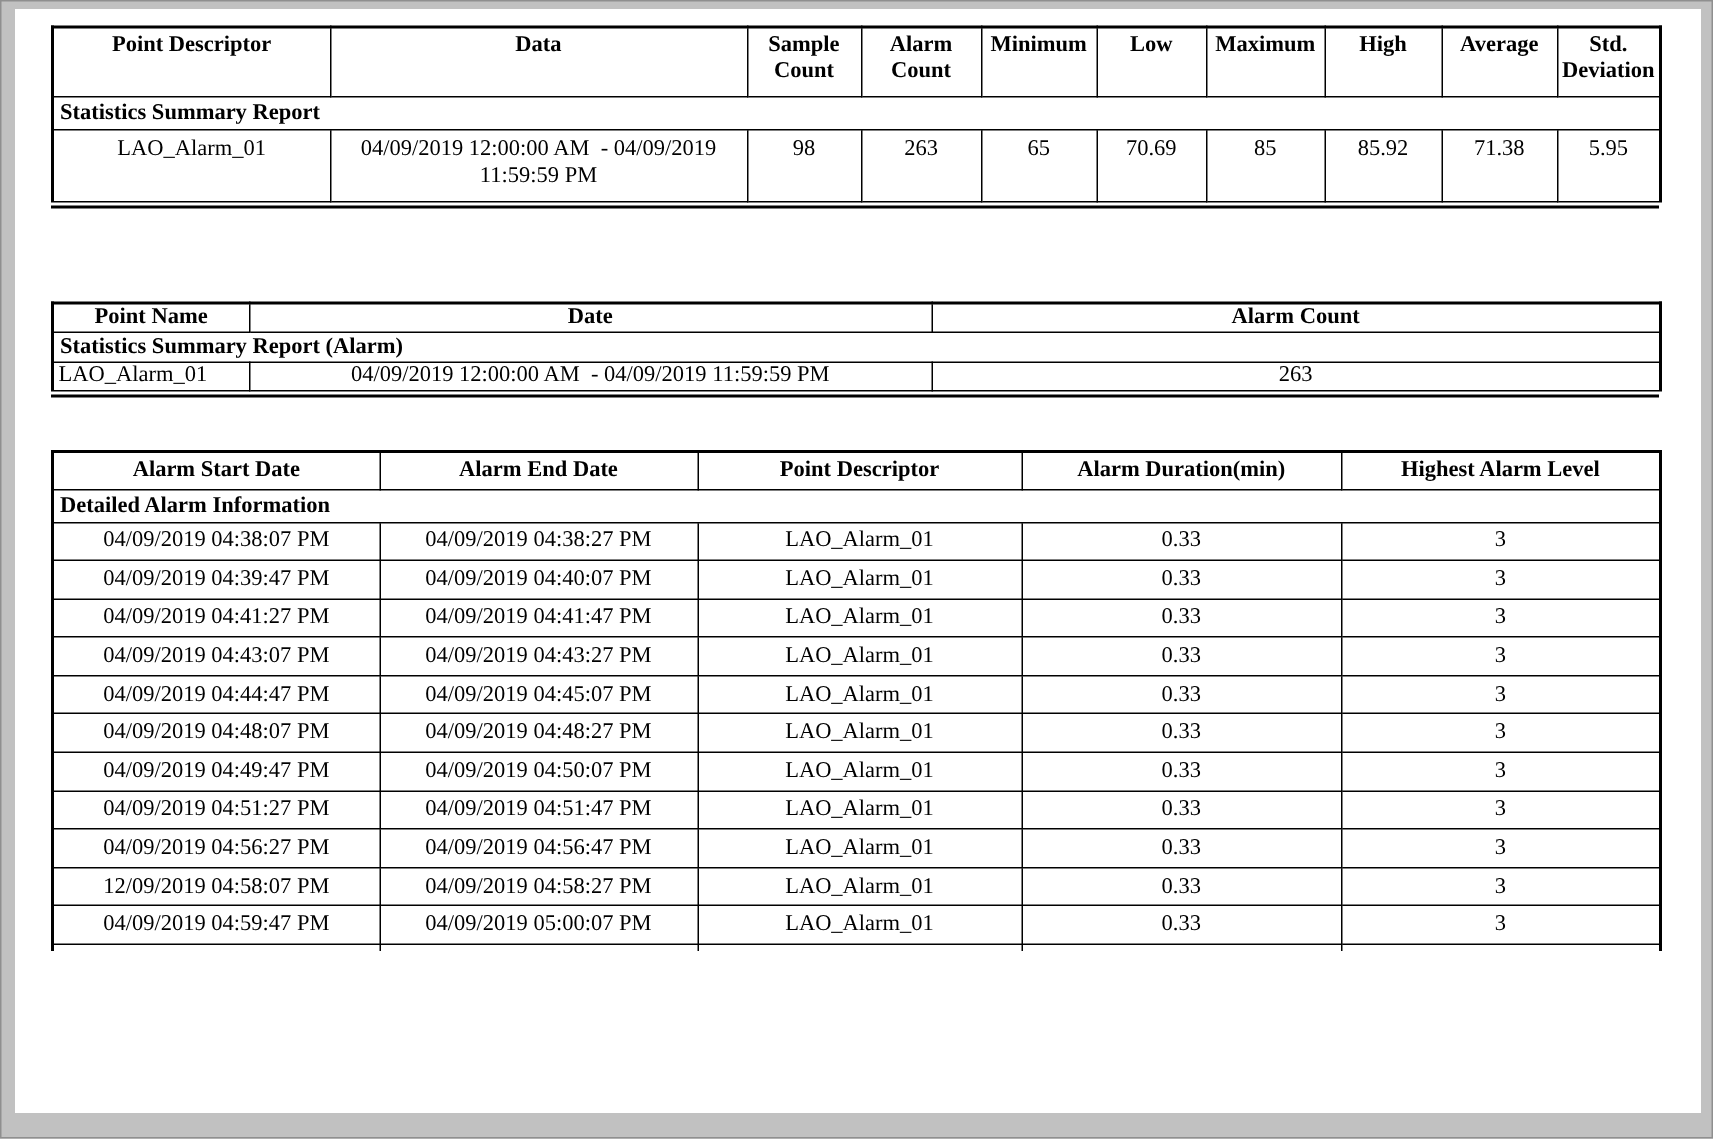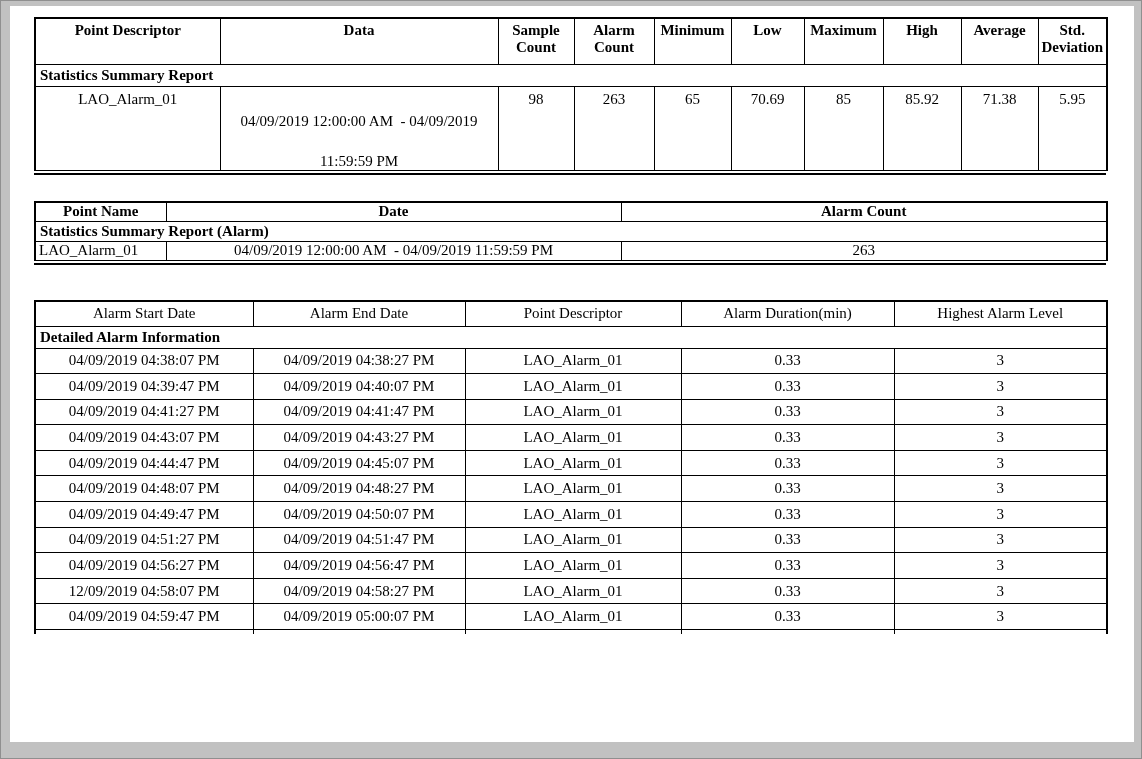--- a/index.html
+++ b/index.html
@@ -44,38 +44,38 @@
     font-size: 15px;
     text-align: center;
     padding: 0 2px;
     overflow: hidden;
   }
   .title-cell {
     text-align: left !important;
     font-weight: bold;
     padding: 1px 4px !important;
   }
-  .keepsp { white-space: pre-wrap; margin-top: 22px; }
+  .keepsp { white-space: pre-wrap; }
   .leftcell { text-align: left !important; padding-left: 3px !important; }
 
   
   .t1 tr.row-title td  { height: 22px; }
   .t1 tr.row-days td   { height: 21px; }
   .t1 thead th { height: 46px; vertical-align: top; padding-top: 3px; line-height: 1.15; font-weight: bold; }
   .t1 tbody td { height: 48px; vertical-align: top; padding-top: 3px; line-height: 1.2; }
 
   
   .t2 tr.row-title td { height: 19px; }
   .t2 thead th { height: 19px; font-weight: bold; }
   .t2 tbody td { height: 19px; }
 
   
   .t3 { border-bottom: none !important; }
   .t3 tr.row-title td { height: 22px; margin-left: 40px; }
-  .t3 thead th { height: 25px; font-weight: normal; }
+  .t3 thead th { height: 25px; font-weight: bold; }
   .t3 tbody.rows td { height: 25.6px; }
   .t3 tbody.cut td { height: 4px; border-bottom: none; border-top: 1px solid #000; }
 </style>
 </head>
 <body>
 
 <div class="screen">
   <div class="paper">
 
     <div class="sect dbl" id="sect1">

